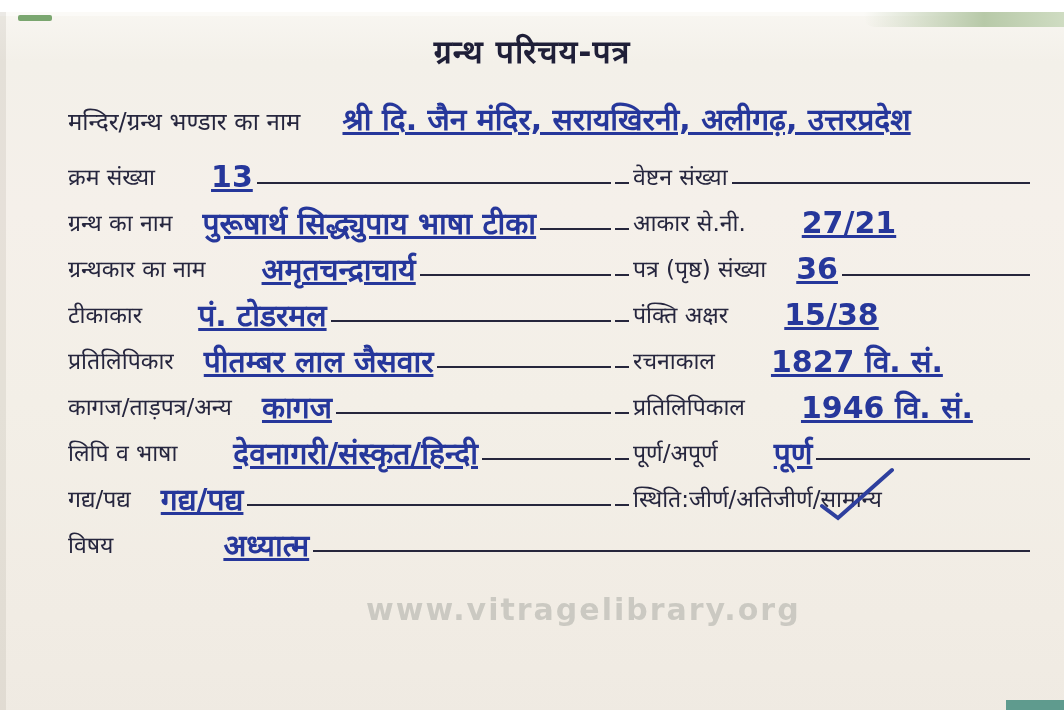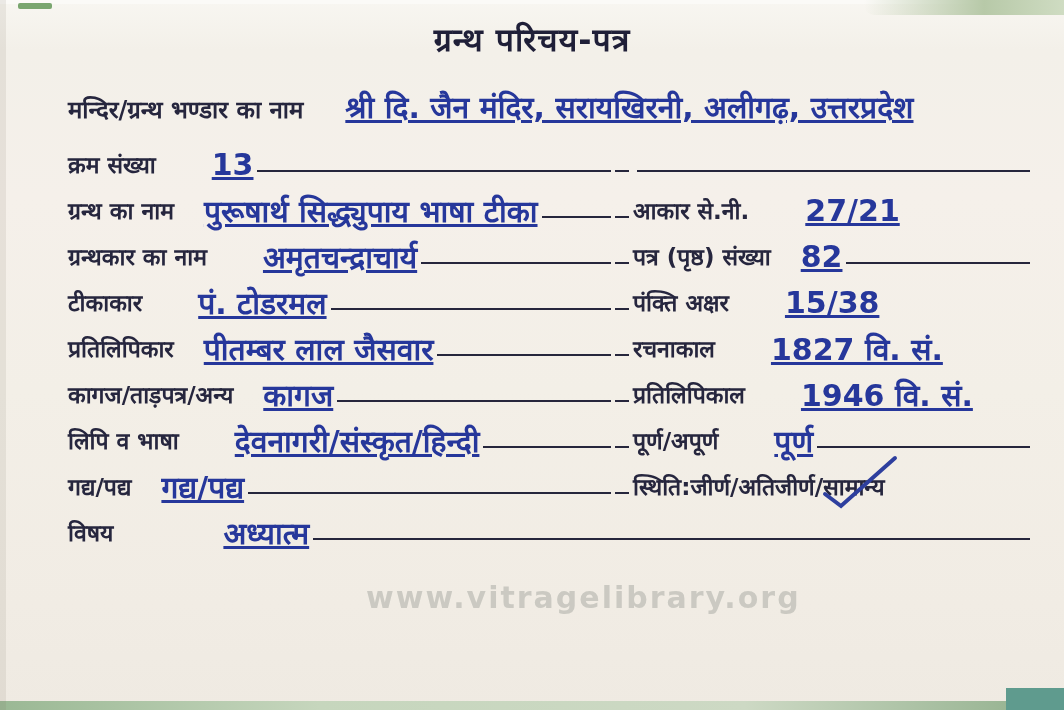--- a/index.html
+++ b/index.html
@@ -10,28 +10,28 @@
   
   .edge-top{position:absolute;left:0;top:0;width:100%;height:4px;background:#fbfaf7;}
   .corner-tr{position:absolute;right:0;top:0;width:200px;height:15px;
     background:linear-gradient(90deg,rgba(183,201,168,0),#b7c9a8 60%,#cfdcc2);border-bottom-left-radius:10px;}
   .dash-tl{position:absolute;left:18px;top:3px;width:34px;height:6px;background:#7aa66f;border-radius:2px;}
   .edge-bottom{position:absolute;left:0;bottom:0;width:100%;height:9px;
     background:linear-gradient(90deg,#9ab894,#c6d6bd 30%,#cdd9c4 70%,#8fae8a);}
   .corner-br{position:absolute;right:0;bottom:0;width:58px;height:22px;background:#5f9b8e;}
   .edge-left{position:absolute;left:0;top:0;width:6px;height:100%;background:rgba(120,115,100,0.12);}
   
-  .title{margin:0;padding-top:17px;text-align:center;font-size:32px;font-weight:bold;
+  .title{margin:12px;padding-top:17px;text-align:center;font-size:32px;font-weight:bold;
     color:#1f1f38;letter-spacing:1px;}
   
   .content{position:relative;margin:26px 30px 0 68px;}
   .hdr{display:flex;align-items:baseline;white-space:nowrap;margin-bottom:14px;}
   .hdr .lbl{font-size:24px;}
   .hdr .val{margin-left:42px;}
-  .lbl{font-size:23px;font-weight:700;color:#26263e;}
+  .lbl{font-size:23px;font-weight:400;color:#26263e;}
   .val{font-size:30px;font-weight:bold;color:#26379b;text-decoration:underline;}
   .row{display:flex;height:46px;align-items:center;white-space:nowrap;}
   .field{display:flex;align-items:center;min-width:0;text-align:right;}
   .f-left{width:547px;flex:0 0 547px;}
   .f-right{flex:1 1 auto;}
   .gap{display:inline-block;width:30px;flex:0 0 auto;}
   .gap-lg{width:56px;}
   .line{flex:1 1 auto;height:0;border-bottom:2.5px solid #26263c;margin:0 4px;transform:translateY(7px);}
   .line.none{border-bottom:none;}
   .predash{flex:0 0 14px;height:0;border-bottom:2.5px solid #26263c;margin-right:4px;transform:translateY(7px);}
@@ -63,20 +63,21 @@
 
     <div class="row">
       <div class="field f-left">
         <span class="lbl">क्रम संख्या</span>
         <span class="gap gap-lg"></span>
         <span class="val">13</span>
         <span class="line"></span>
       </div>
       <div class="field f-right">
         <span class="predash"></span>
+        <span class="lbl">वेष्टन संख्या</span>
         <span class="line"></span>
       </div>
     </div>
 
     <div class="row">
       <div class="field f-left">
         <span class="lbl">ग्रन्थ का नाम</span>
         <span class="gap"></span>
         <span class="val">पुरूषार्थ सिद्ध्युपाय भाषा टीका</span>
         <span class="line"></span>
@@ -94,21 +95,21 @@
       <div class="field f-left">
         <span class="lbl">ग्रन्थकार का नाम</span>
         <span class="gap gap-lg"></span>
         <span class="val">अमृतचन्द्राचार्य</span>
         <span class="line"></span>
       </div>
       <div class="field f-right">
         <span class="predash"></span>
         <span class="lbl">पत्र (पृष्ठ) संख्या</span>
         <span class="gap"></span>
-        <span class="val">82</span>
+        <span class="val">36</span>
         <span class="line"></span>
       </div>
     </div>
 
     <div class="row">
       <div class="field f-left">
         <span class="lbl">टीकाकार</span>
         <span class="gap gap-lg"></span>
         <span class="val">पं. टोडरमल</span>
         <span class="line"></span>

